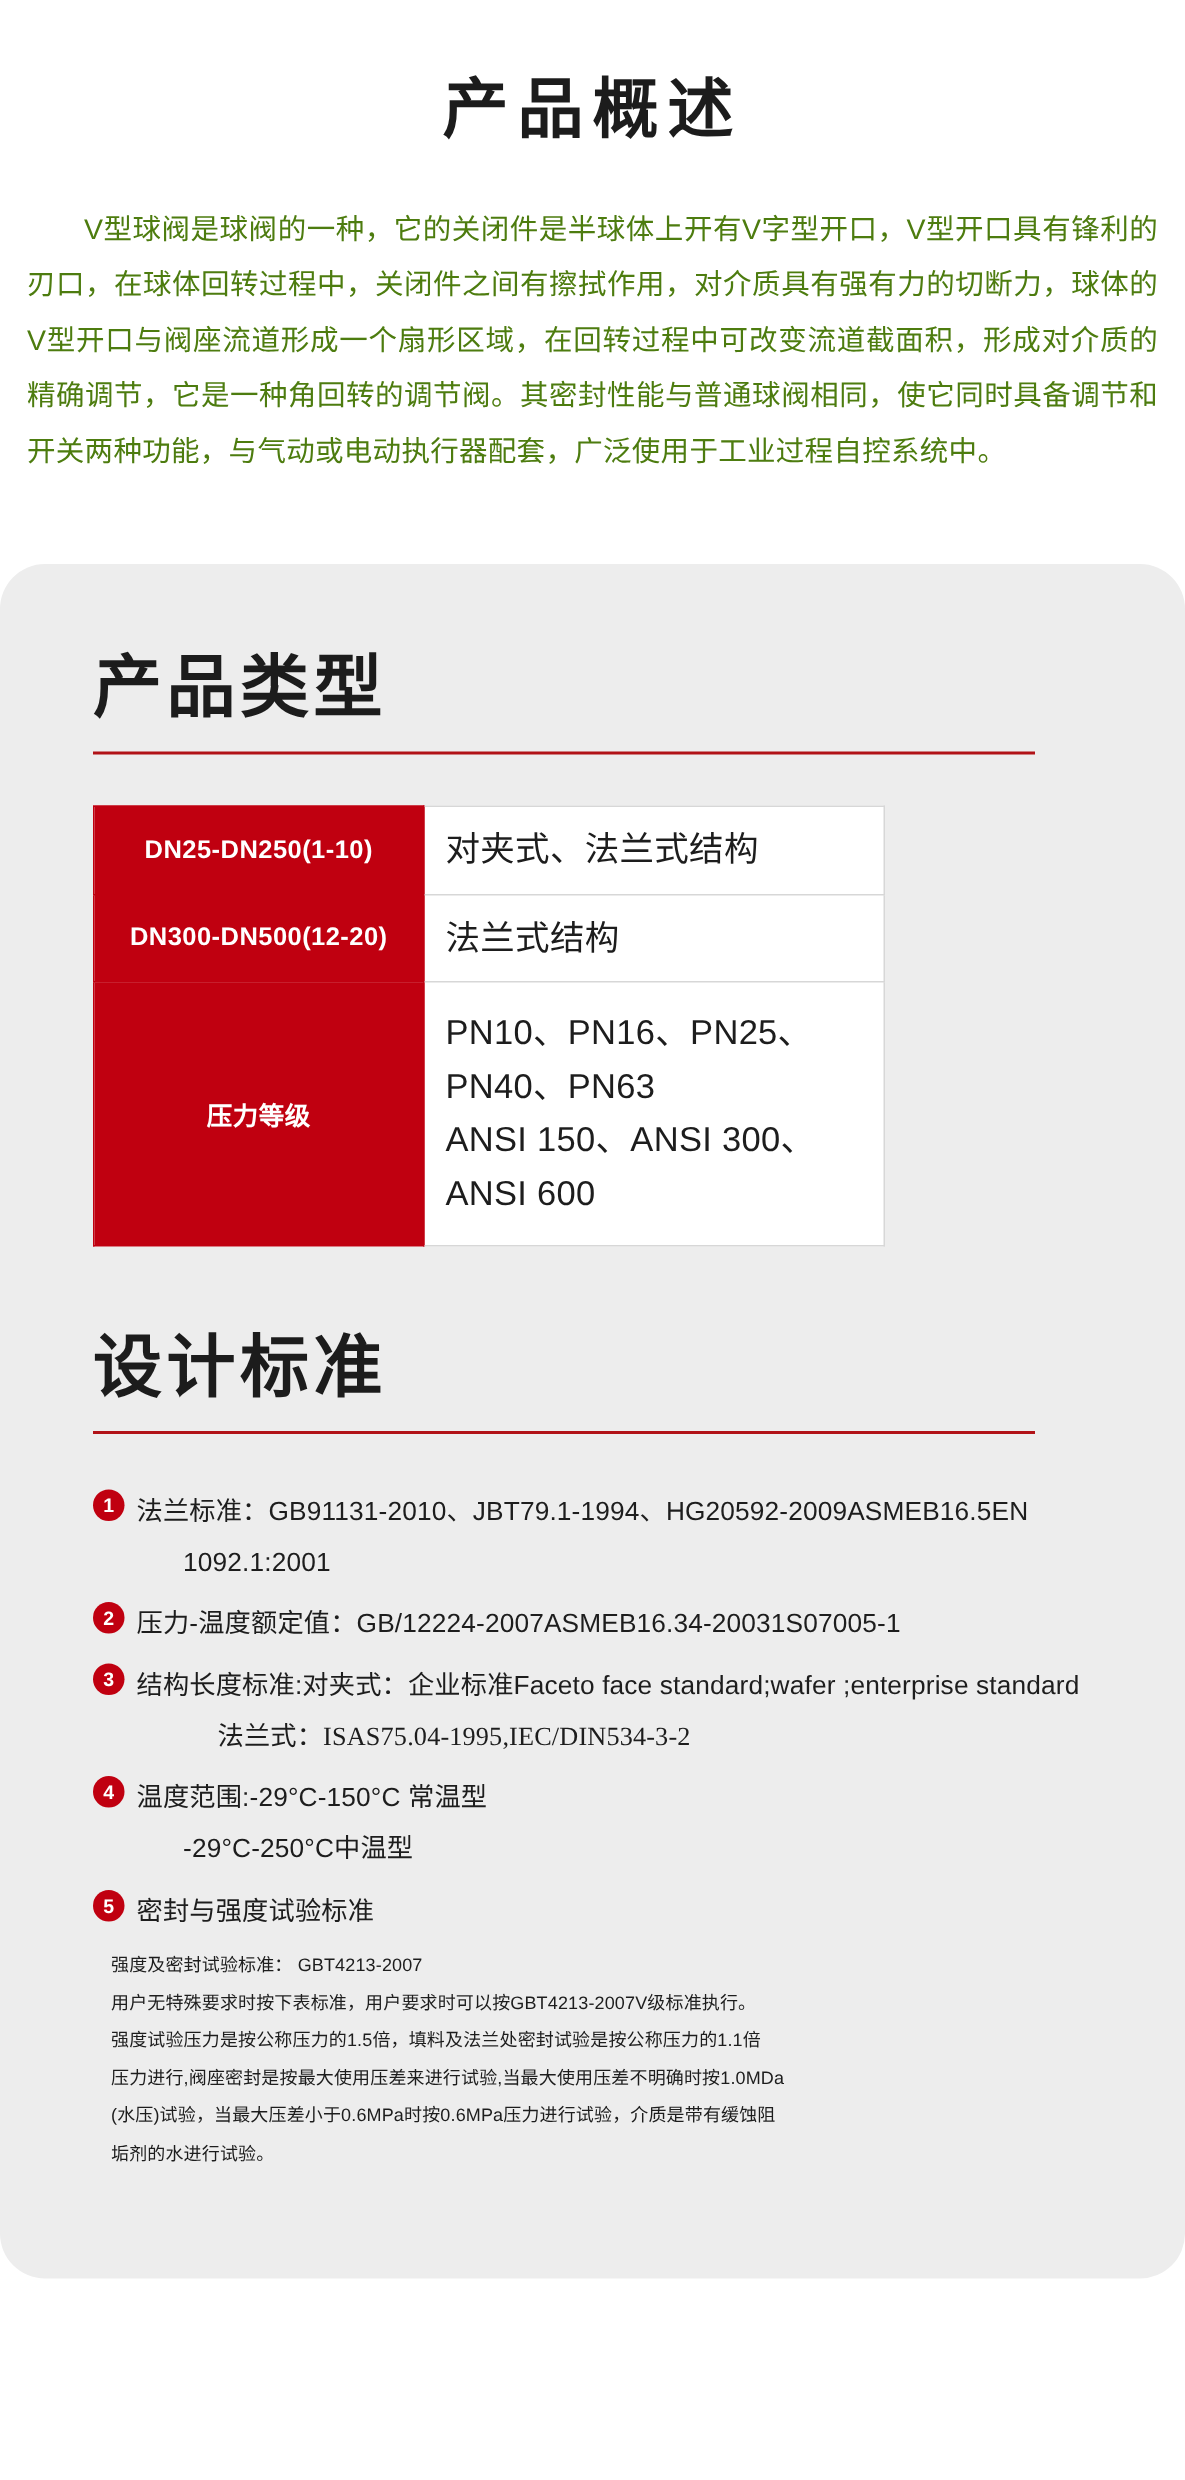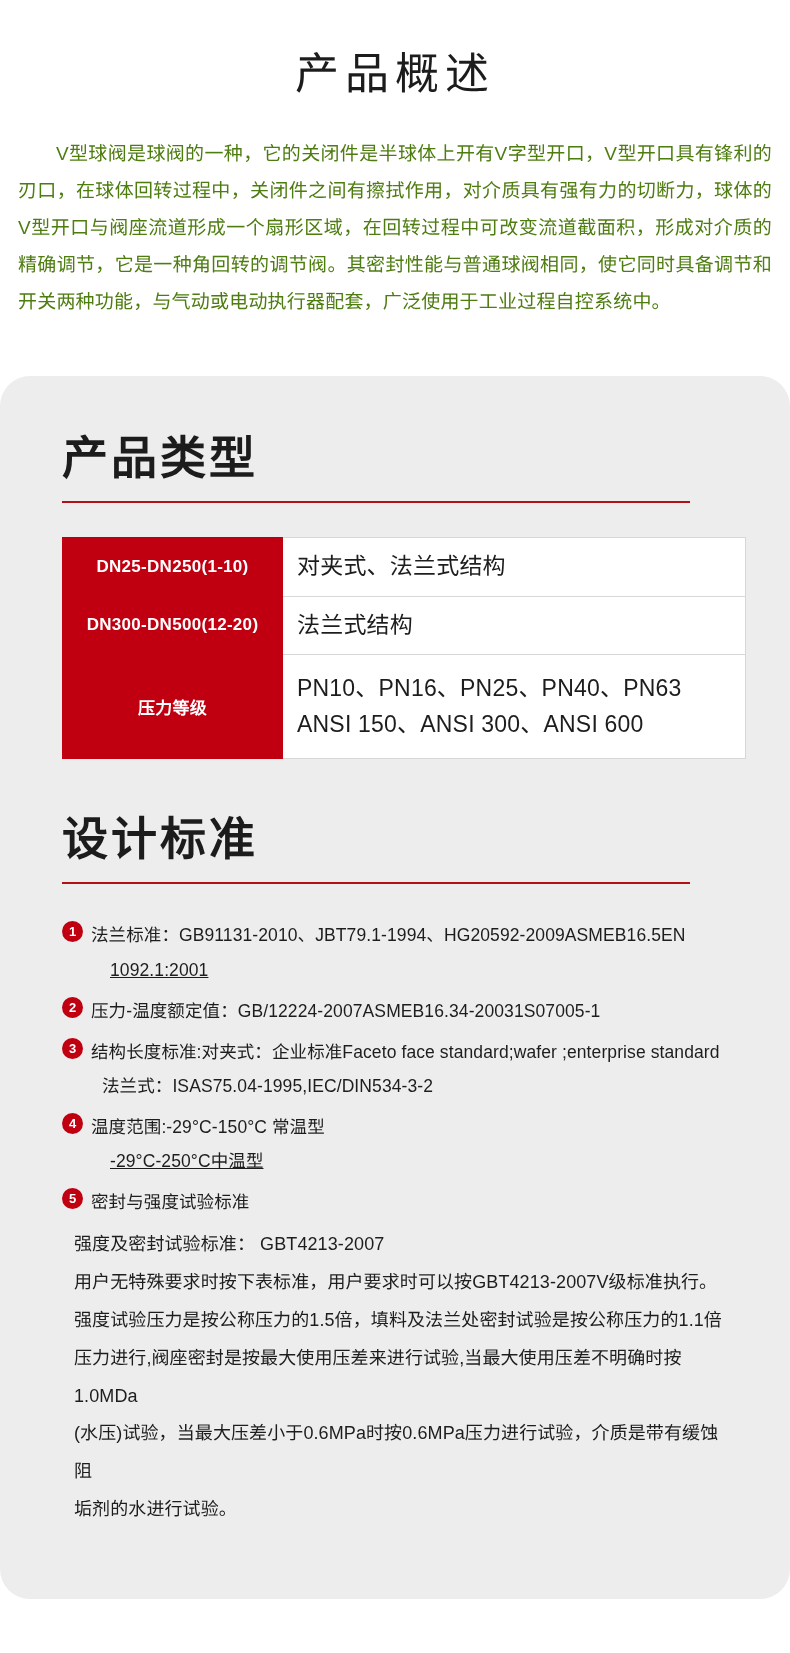--- a/index.html
+++ b/index.html
@@ -23,21 +23,21 @@
 
   
   .overview {
     background: #ffffff;
     padding: 48px 0 56px 0;
   }
   .overview-title {
     text-align: center;
     font-size: 44px;
     line-height: 1.2;
-    font-weight: 400;
+    font-weight: 700;
     letter-spacing: 6px;
     color: #1c1c1c;
     margin: 0 0 34px 0;
   }
   .overview-body {
     font-size: 19px;
     line-height: 1.95;
     color: #4d7c0f;
     margin: 0 18px;
     text-align: justify;
@@ -65,21 +65,21 @@
   .heading-rule {
     height: 2px;
     background: #b11217;
     width: 628px;
     margin: 0 0 34px 0;
   }
 
   
   .type-table {
     border-collapse: collapse;
-    width: 684px;
+    width: 528px;
     background: #ffffff;
     table-layout: fixed;
   }
   .type-table td {
     border: 1px solid #d7d7d7;
     padding: 0;
     vertical-align: middle;
   }
   .type-table td.key {
     width: 207px;
@@ -139,28 +139,28 @@
     color: #1d1d1d;
     letter-spacing: 0.1px;
   }
   .std-sub {
     font-size: 17.5px;
     line-height: 1.95;
     color: #1d1d1d;
     margin-left: 29px;
     letter-spacing: 0.1px;
   }
-  .std-sub.indent-1 { margin-left: 40px; }
-  .std-sub.indent-2 { margin-left: 48px; text-decoration: underline; }
+  .std-sub.indent-1 { margin-left: 83px; font-family: Liberation Serif, serif; }
+  .std-sub.indent-2 { margin-left: 60px; }
 
   .para-block {
     margin: 4px 0 0 12px;
   }
   .para-block p {
-    font-size: 18px;
+    font-size: 12px;
     line-height: 2.1;
     color: #1d1d1d;
     margin: 0;
     letter-spacing: 0.1px;
   }
   .para-block p.lead {
     margin-left: 0;
   }
 </style>
 </head>

